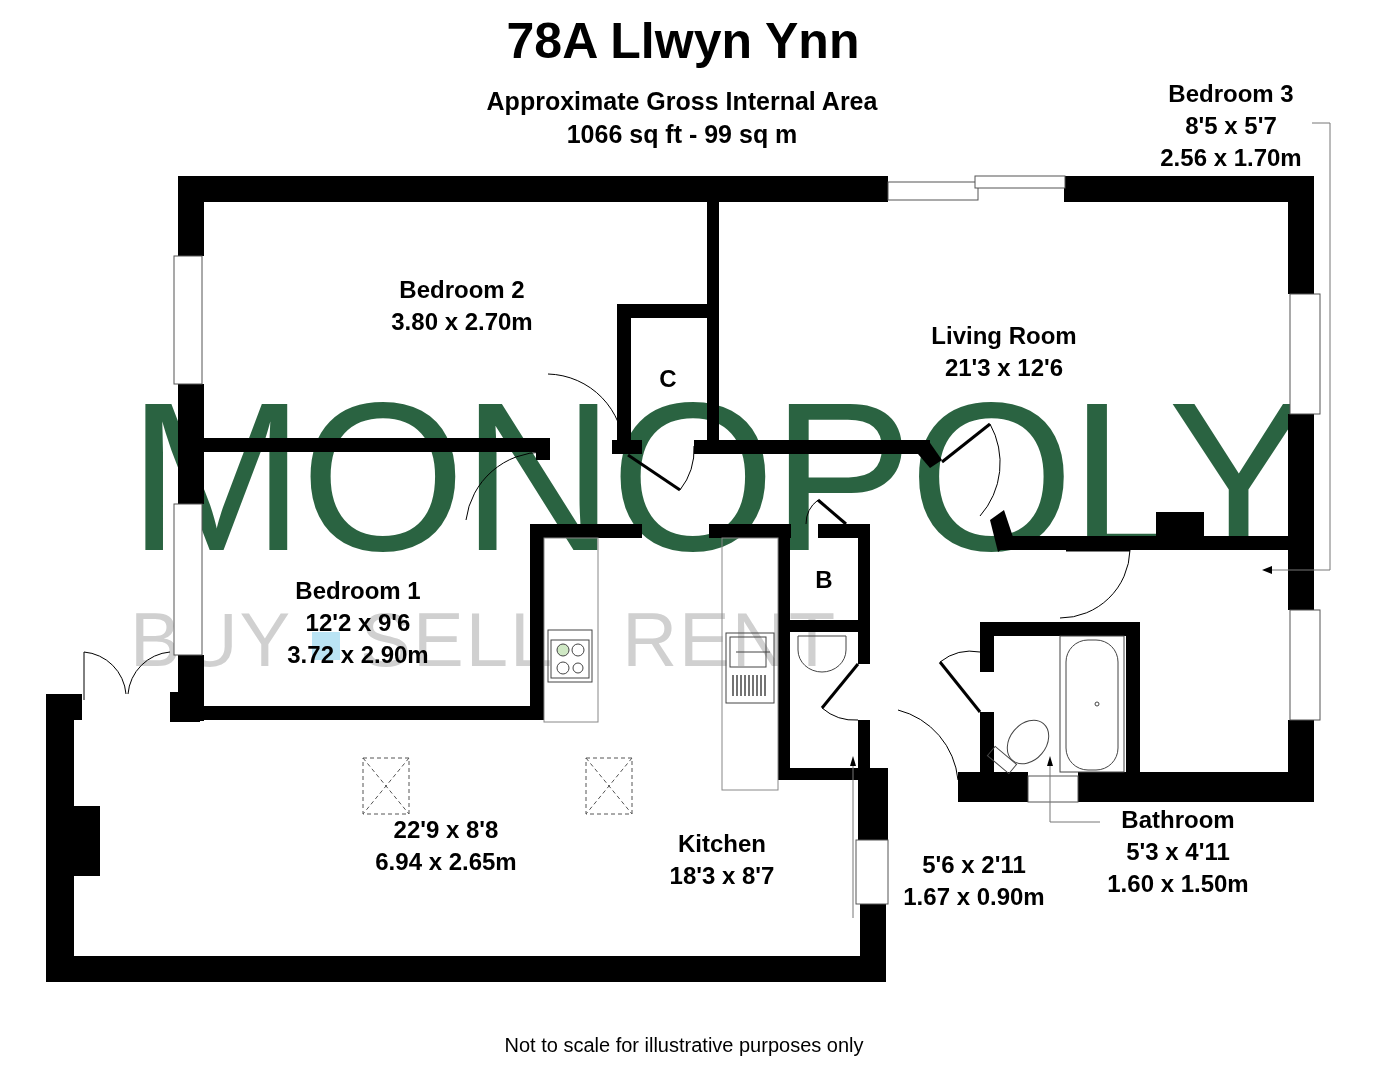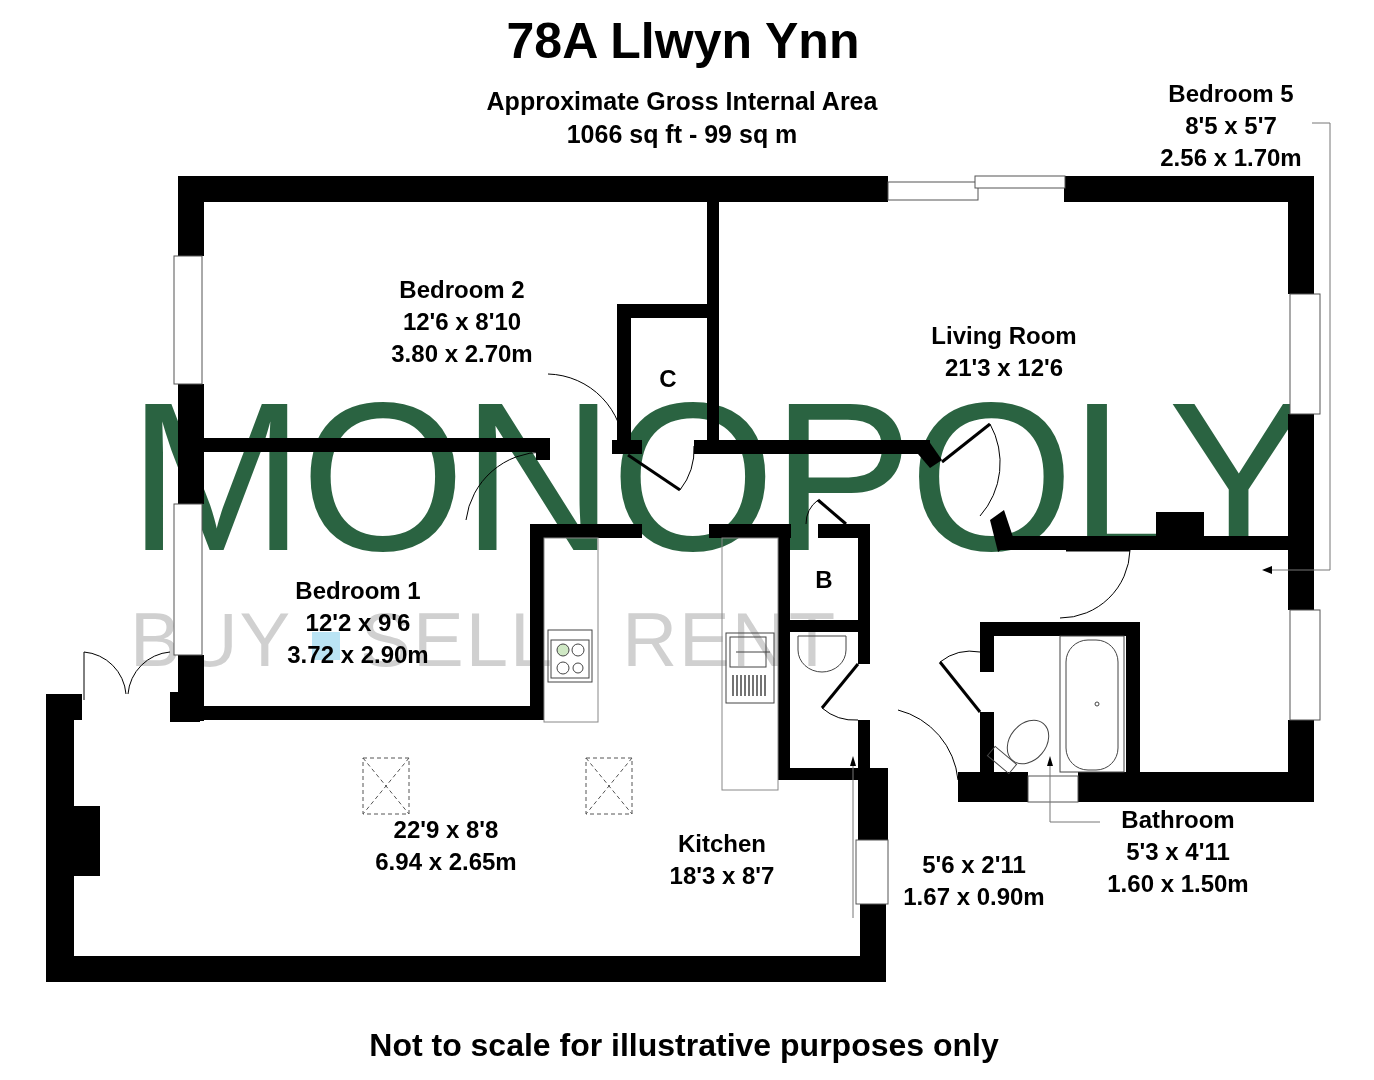--- a/index.html
+++ b/index.html
@@ -1,21 +1,21 @@
 <!DOCTYPE html>
 <html><head>
 <meta charset="utf-8">
 <style>
   html, body { margin:0; padding:0; background:#ffffff; }
   body { width:1374px; height:1080px; position:relative; overflow:hidden; font-family:"Liberation Sans", sans-serif; color:#000; }
   .abs { position:absolute; }
   .title { left:0; width:1374px; top:12px; text-align:center; font-weight:bold; font-size:50px; line-height:58px; margin-left:-4px; }
   .subtitle { left:0; width:1364px; text-align:center; font-weight:bold; font-size:25px; line-height:30px;margin-top:12px; }
   .label { text-align:center; font-weight:bold; font-size:24px; line-height:32px; white-space:nowrap; }
-  .footer { left:0; width:1368px; top:1028px; text-align:center; font-weight:bold; font-size:32px; line-height:34px; }
+  .footer { left:0; width:1368px; top:1028px; text-align:center; font-weight:normal; font-size:20px; line-height:34px; }
   svg.plan { position:absolute; left:0; top:0; }
   .wm-big { position:absolute; left:128px; top:392px; font-size:212px; line-height:170px; color:#14532d; letter-spacing:-4px; font-family:"Liberation Sans", sans-serif; font-weight:normal; opacity:0.9; }
   .wm-small { position:absolute; left:130px; top:600px; font-size:76px; line-height:80px; color:#c8c8c8; letter-spacing:2px; font-family:"Liberation Sans", sans-serif; opacity:0.85; }
   .wm-square { display:inline-block; width:28px; height:28px; background:#aee0f3; vertical-align:middle; margin:0 20px; }
 </style>
 </head>
 <body>
 
 <div class="wm-big">MONOPOLY</div>
 <div class="wm-small">
@@ -173,28 +173,27 @@
     <line x1="586" y1="758" x2="632" y2="814"></line>
       <line x1="632" y1="758" x2="586" y2="814"></line>
   </g>
 </svg>
 
 <div class="abs title">78A Llwyn Ynn</div>
 <div class="abs subtitle" style="top:74px">Approximate Gross Internal Area</div>
 <div class="abs subtitle" style="top:107px">1066 sq ft - 99 sq m</div>
 
 <div class="abs label" style="left:1136px; top:78px; width:190px;">
-  <div>Bedroom 5</div>
+  <div>Bedroom 3</div>
   <div>8'5 x 5'7</div>
   <div>2.56 x 1.70m</div>
 </div>
 
 <div class="abs label" style="left:362px; top:274px; width:200px;">
   <div>Bedroom 2</div>
-  <div>12'6 x 8'10</div>
   <div>3.80 x 2.70m</div>
 </div>
 
 <div class="abs label" style="left:894px; top:274px; width:220px;margin-top:46px;">
   <div>Living Room</div>
   <div>21'3 x 12'6</div>
 </div>
 
 <div class="abs label" style="left:648px; top:363px; width:40px;">C</div>
 <div class="abs label" style="left:804px; top:564px; width:40px;">B</div>

